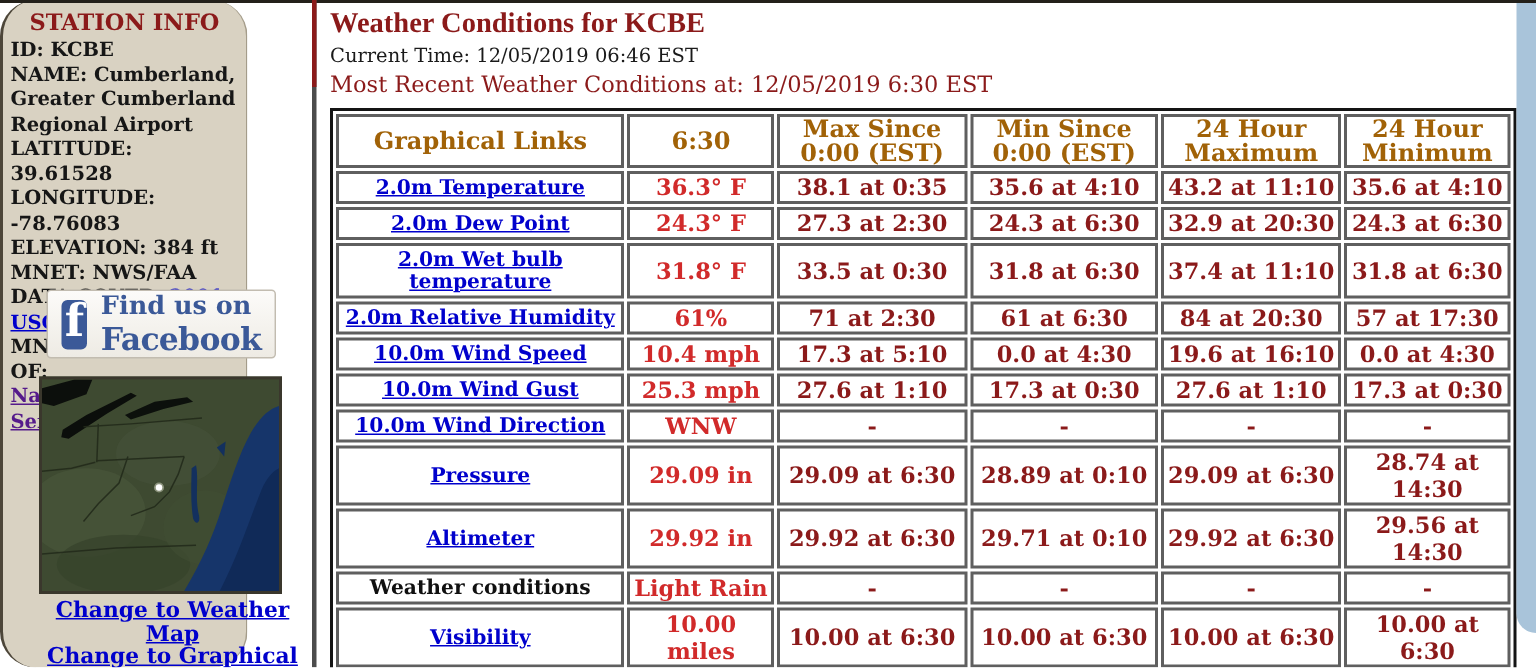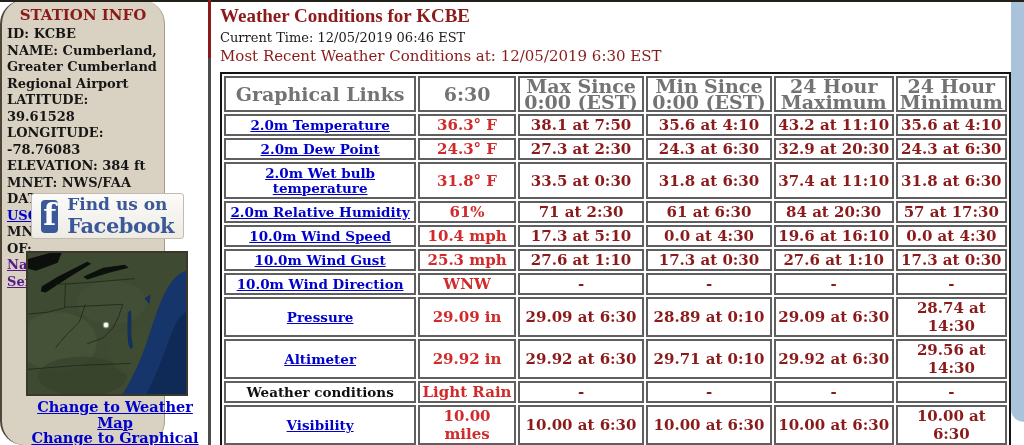--- a/index.html
+++ b/index.html
@@ -38,21 +38,21 @@
   .divider-top { width:3px; height:58px; background:var(--maroon,#8b1a1a); }
 
   
   .main { position:absolute; left:211px; top:2px; width:800px; height:443px; padding:2px 0 0 9px; }
   .page-title { margin:1px 0 3px 0; font-size:19px; font-weight:bold; color:var(--maroon,#8b1a1a);font-family:Liberation Serif, serif; }
   .cur-time { font-size:13px; color:#1a1a1a; margin:0 0 2px 0; }
   .most-recent { font-size:15px; color:var(--maroon,#8b1a1a); margin:0 0 7px 0; }
 
   table.wx { border-collapse:separate; border-spacing:2px; border:2px solid #141414; background:#fff; table-layout:fixed; }
   .wx th, .wx td { border:2px solid #5f5f5f; background:#fff; text-align:center; padding:0 2px; overflow:hidden; }
-  .wx th { font-size:19px; color:#737373; height:33px; line-height:16px; font-weight:bold; }
+  .wx th { font-size:16px; color:#a16207; height:33px; line-height:16px; font-weight:bold; }
   .wx td { height:20px; font-size:15px; font-weight:bold; line-height:18px; }
   td.lbl { font-size:13.5px; }
   td.lbl a { color:var(--link-blue,#0000cc); text-decoration:underline; font-weight:bold; }
   td.lbl a.two-line { display:inline-block; max-width:122px; line-height:14.5px; padding:2px 0; }
   td.plain-lbl { color:#101010; font-size:13.5px; }
   td.cur { color:var(--bright-red,#d12a2a); }
   td.val { color:var(--maroon,#8b2020); }
 
   .blue-strip { position:absolute; right:0; top:2px; width:13px; height:420px;
                 background:var(--strip-blue,#a9c4da); border-bottom-left-radius:13px; z-index:4; }
@@ -150,21 +150,21 @@
         <th>Graphical Links</th>
         <th>6:30</th>
         <th>Max Since 0:00 (EST)</th>
         <th>Min Since 0:00 (EST)</th>
         <th>24 Hour Maximum</th>
         <th>24 Hour Minimum</th>
       </tr>
       <tr>
         <td class="lbl"><a href="#">2.0m Temperature</a></td>
         <td class="cur">36.3° F</td>
-        <td class="val">38.1 at 7:50</td>
+        <td class="val">38.1 at 0:35</td>
         <td class="val">35.6 at 4:10</td>
         <td class="val">43.2 at 11:10</td>
         <td class="val">35.6 at 4:10</td>
       </tr>
       <tr>
         <td class="lbl"><a href="#">2.0m Dew Point</a></td>
         <td class="cur">24.3° F</td>
         <td class="val">27.3 at 2:30</td>
         <td class="val">24.3 at 6:30</td>
         <td class="val">32.9 at 20:30</td>

